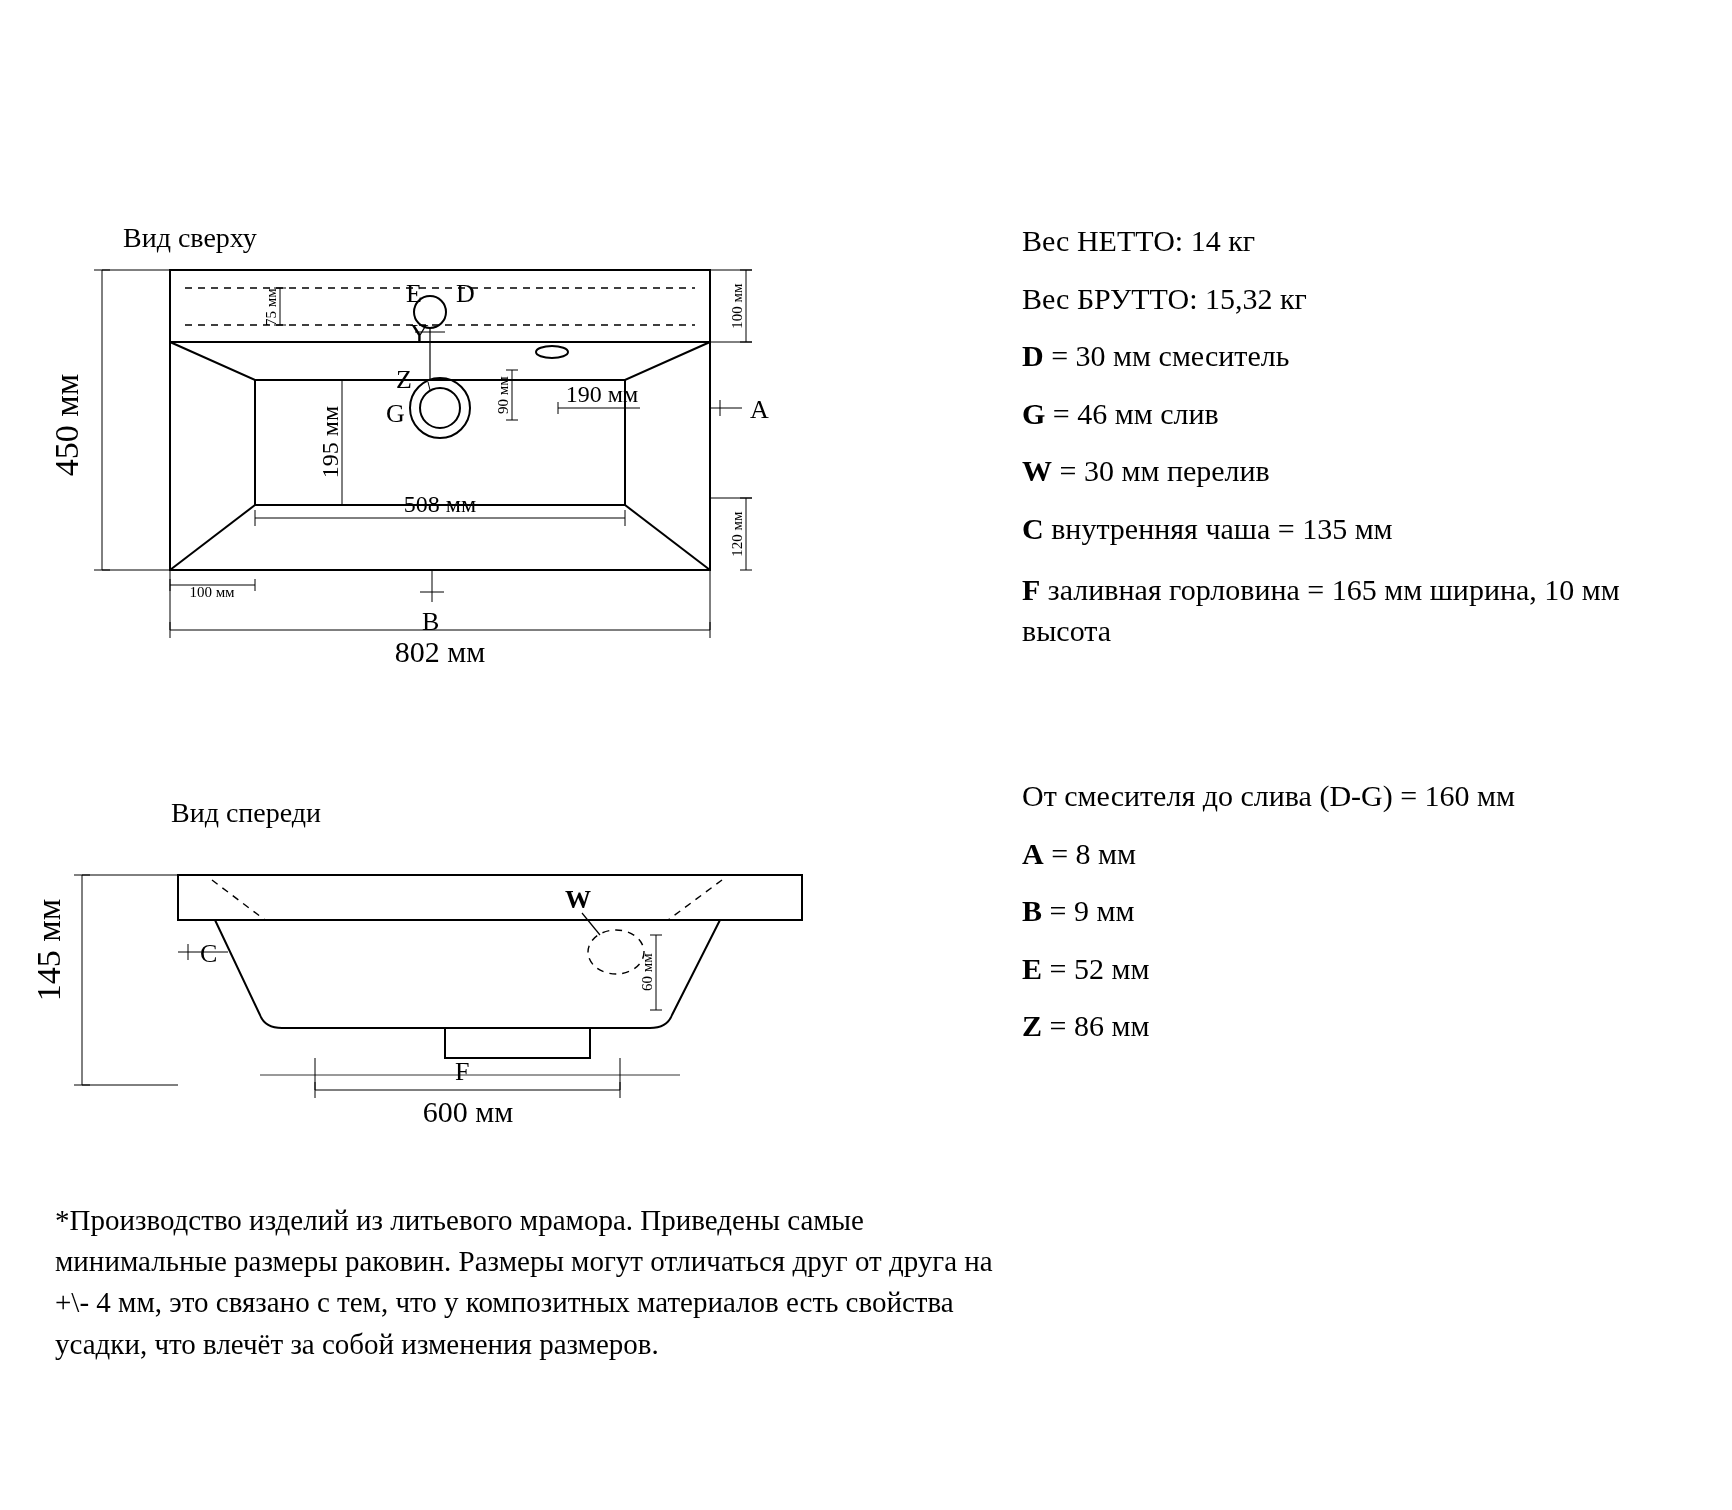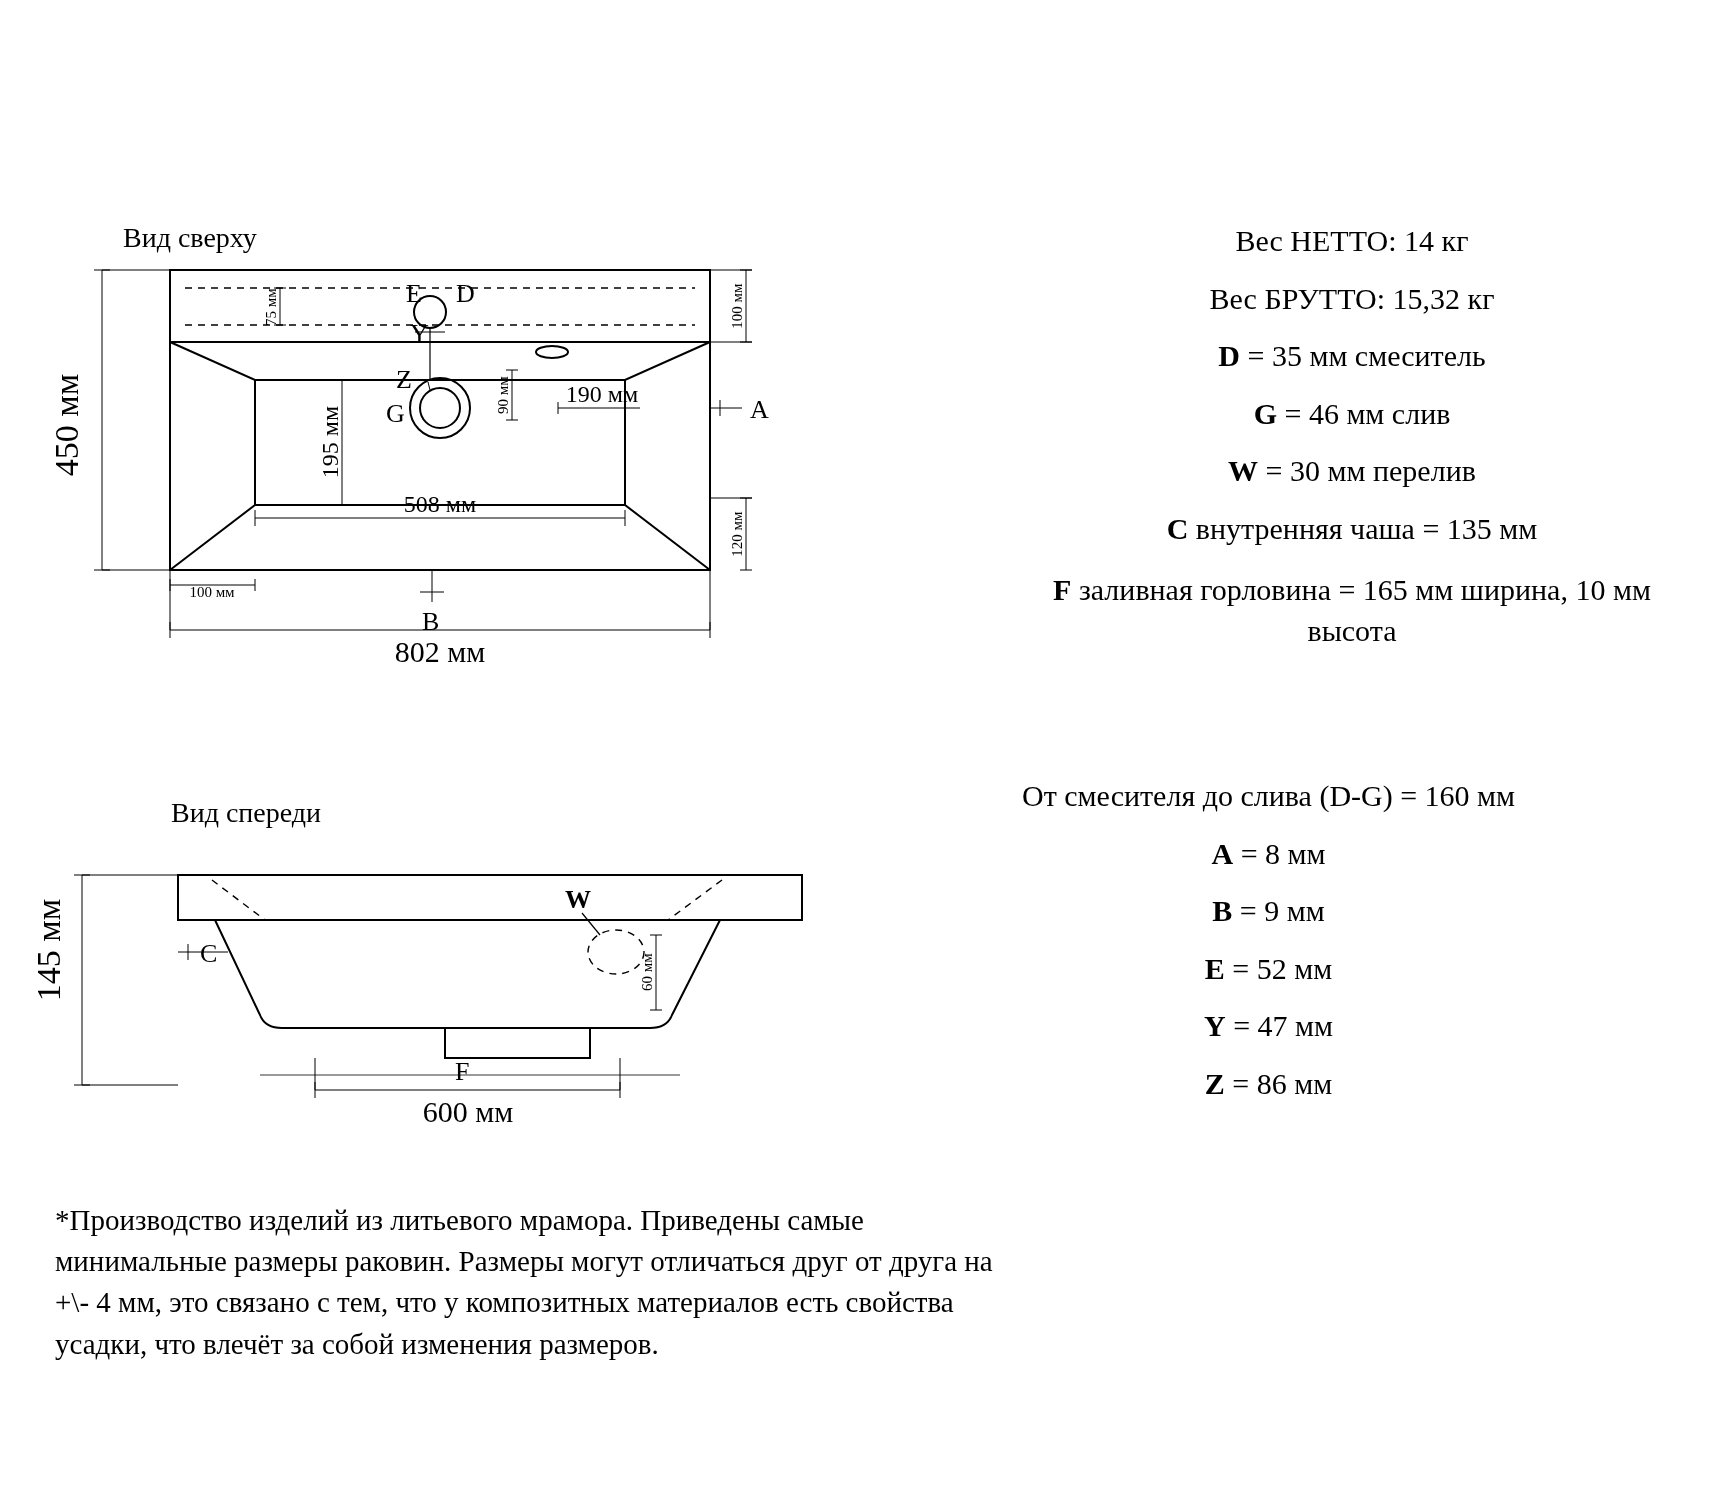--- a/index.html
+++ b/index.html
@@ -68,21 +68,20 @@
     fill: #000;
   }
 
   
   .spec {
     position: absolute;
     left: 1022px;
     font-size: 30px;
     line-height: 1.05;
     white-space: nowrap;
-    text-align: center;
   }
   .spec b { font-weight: bold; }
   .spec-block-1 { top: 225px; }
   .spec-block-2 { top: 780px; }
   .spec-line {
     margin-bottom: 26px;
   }
   .spec-line.wrap { white-space: normal; width: 660px; line-height: 1.35; }
 
   
@@ -245,21 +244,21 @@
       <text class="letter" x="140" y="122">C</text>
       <text class="letter" x="505" y="68" style="font-weight:bold">W</text>
       <text class="letter" x="395" y="240">F</text>
     </svg>
   </div>
 
   <div class="spec spec-block-1">
     <div class="spec-line">Вес НЕТТО: 14 кг</div>
     <div class="spec-line">Вес БРУТТО: 15,32 кг</div>
     <div class="spec-line">
-      <b>D</b><span> = 35 мм смеситель</span>
+      <b>D</b><span> = 30 мм смеситель</span>
     </div>
     <div class="spec-line">
       <b>G</b><span> = 46 мм слив</span>
     </div>
     <div class="spec-line">
       <b>W</b><span> = 30 мм перелив</span>
     </div>
     <div class="spec-line">
       <b>C</b><span> внутренняя чаша = 135 мм</span>
     </div>
@@ -273,22 +272,19 @@
     <div class="spec-line">
       <b>A</b><span> = 8 мм</span>
     </div>
     <div class="spec-line">
       <b>B</b><span> = 9 мм</span>
     </div>
     <div class="spec-line">
       <b>E</b><span> = 52 мм</span>
     </div>
     <div class="spec-line">
-      <b>Y</b><span> = 47 мм</span>
-    </div>
-    <div class="spec-line">
       <b>Z</b><span> = 86 мм</span>
     </div>
   </div>
 
   <div class="footnote">*Производство изделий из литьевого мрамора. Приведены самые минимальные размеры раковин. Размеры могут отличаться друг от друга на +\- 4 мм, это связано с тем, что у композитных материалов есть свойства усадки, что влечёт за собой изменения размеров.</div>
 
 </div>
 
 </body></html>

